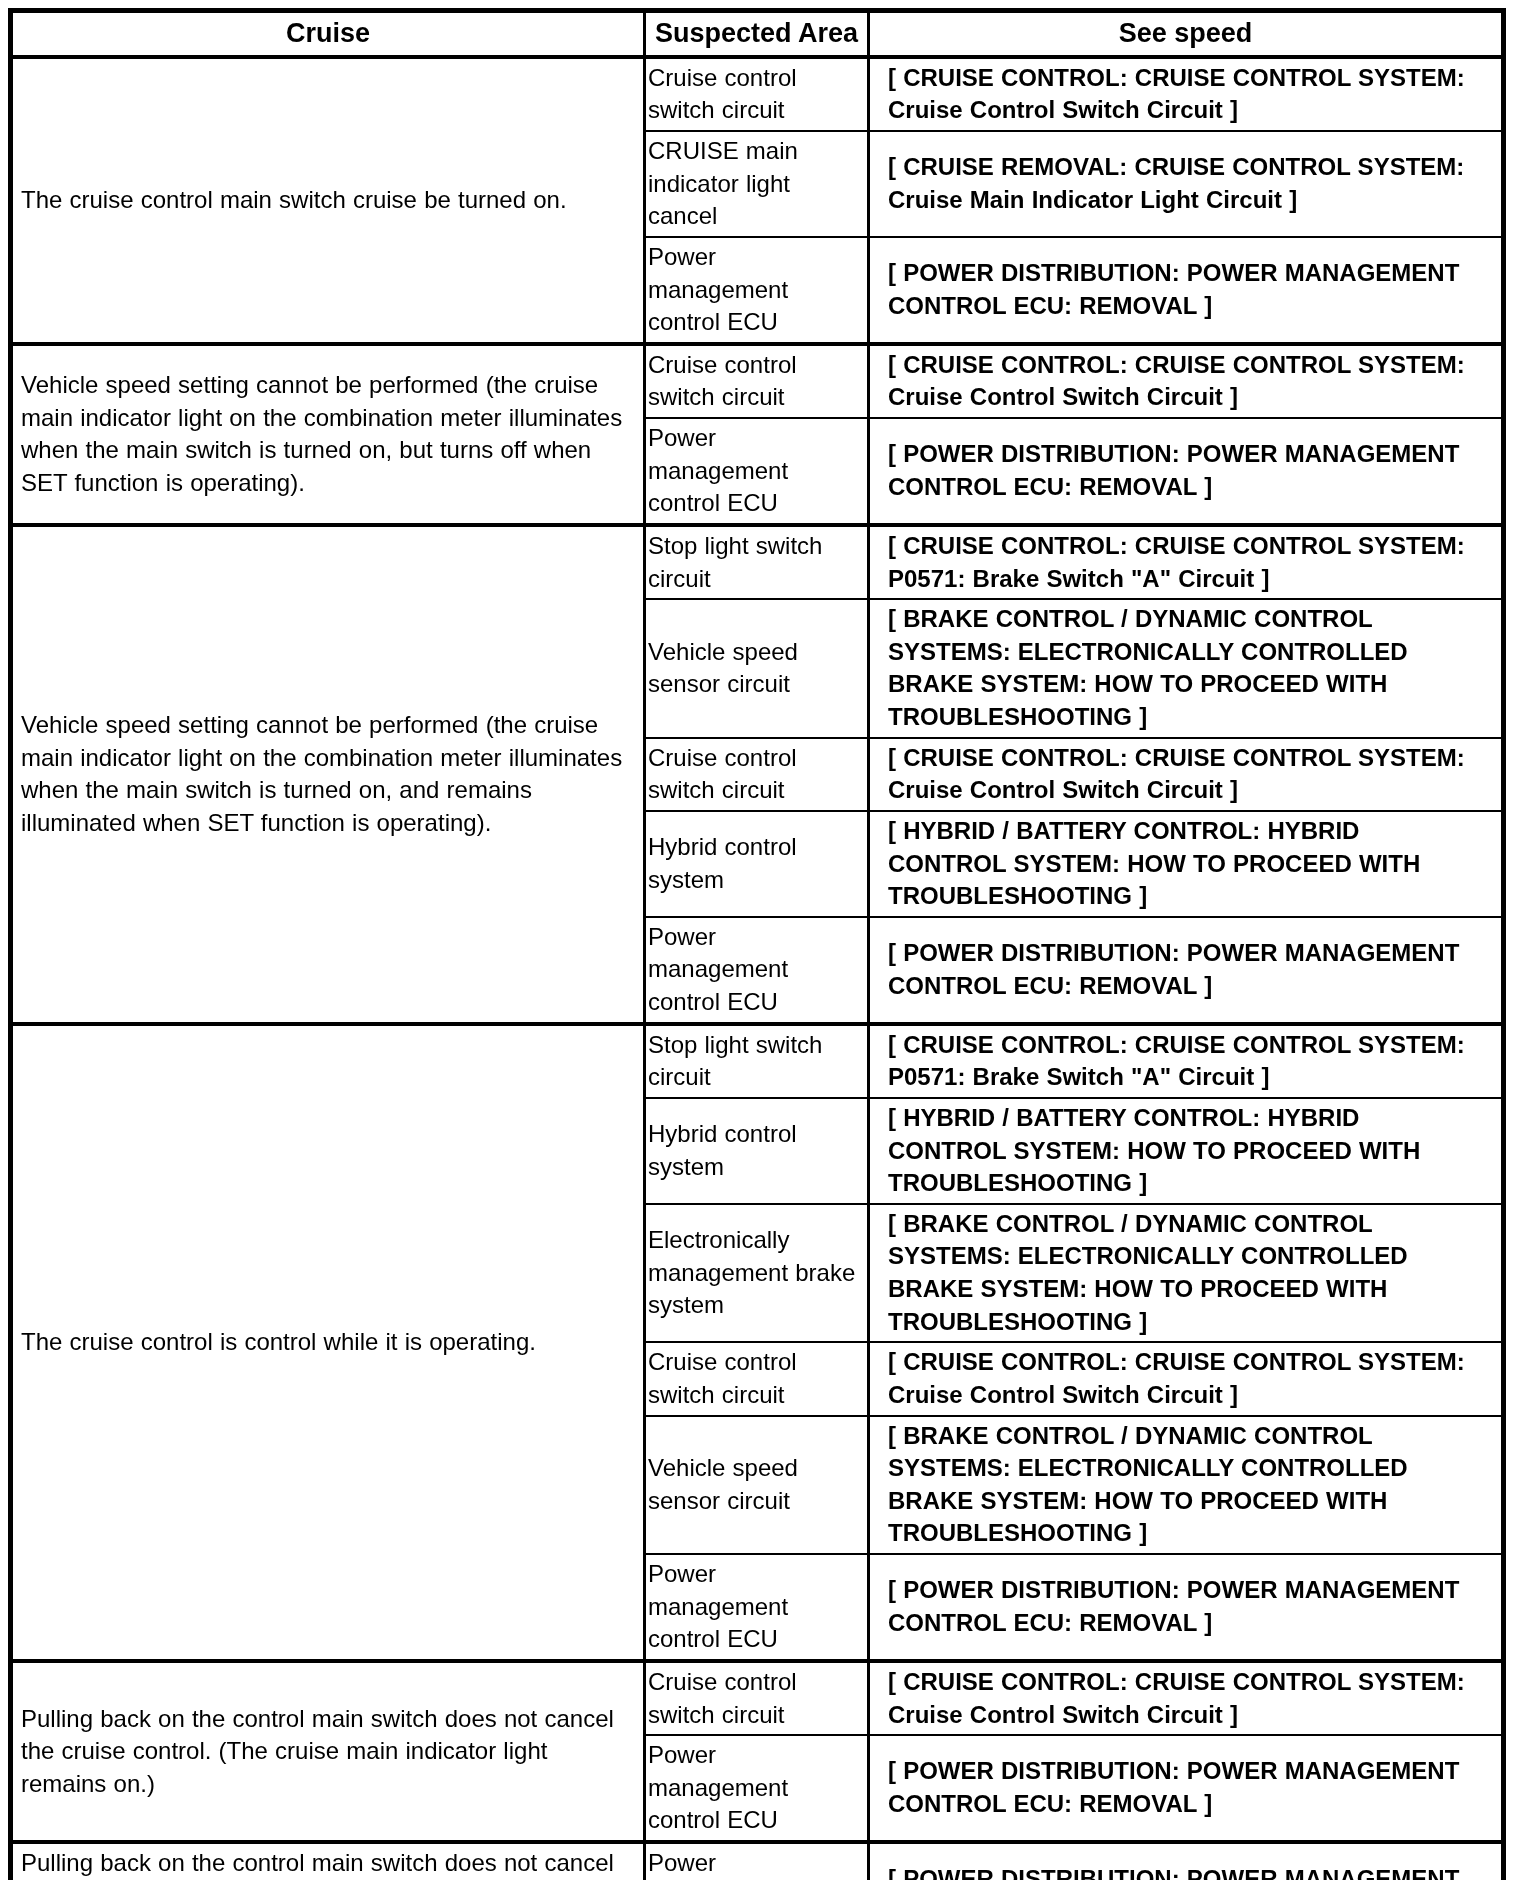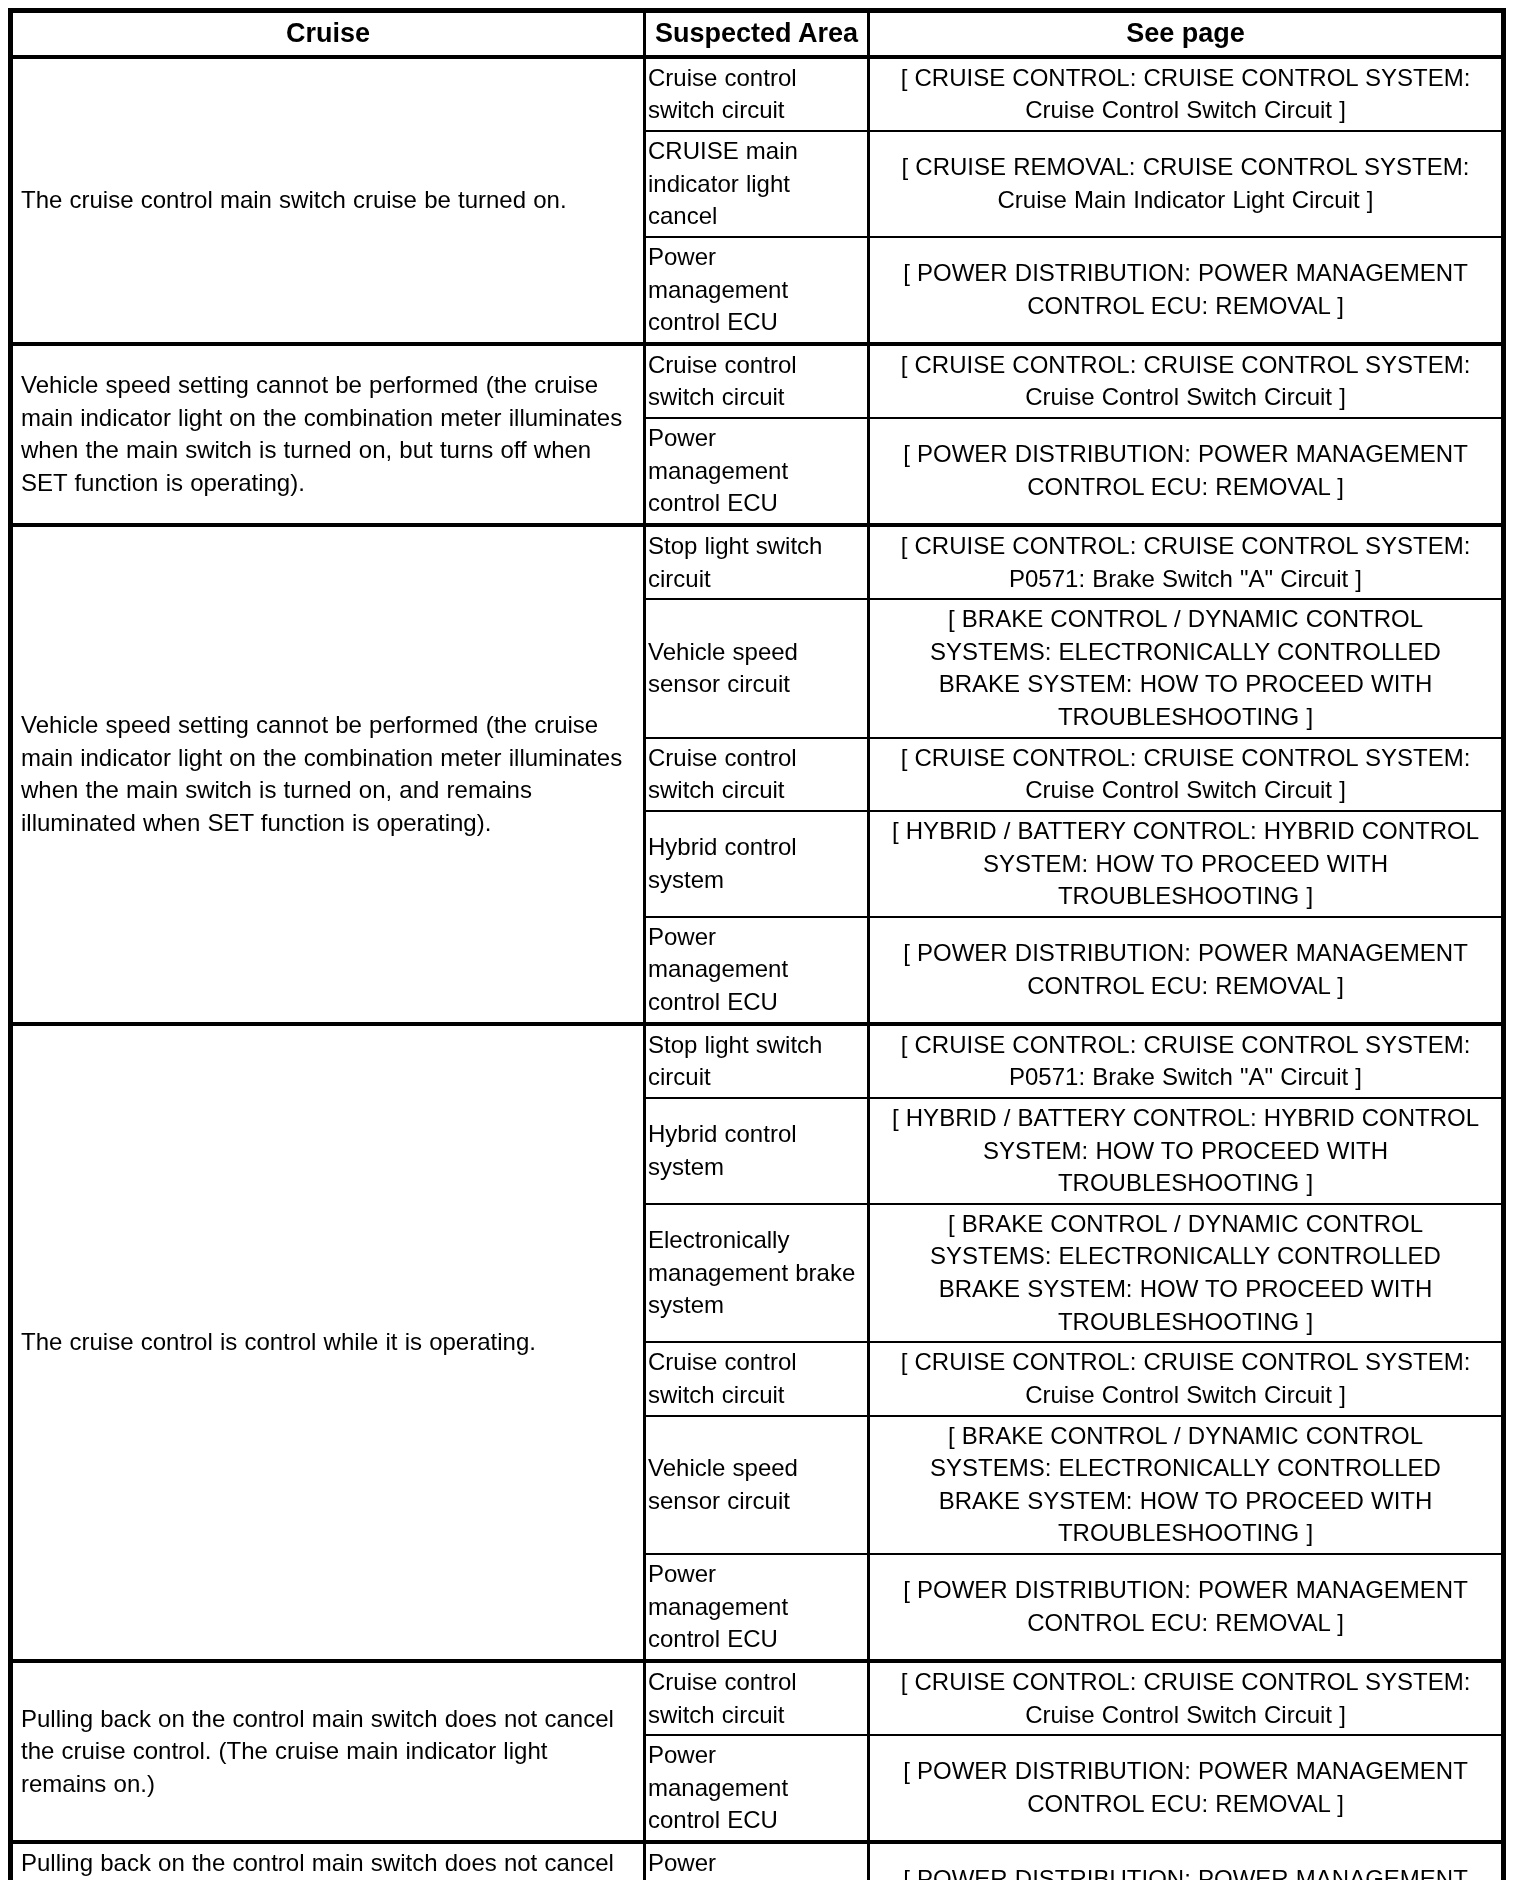--- a/index.html
+++ b/index.html
@@ -49,41 +49,41 @@
   td.symptom {
     text-align: left;
     padding: 3px 8px 3px 8px;
     border-bottom-width: 4px;
   }
   td.area {
     text-align: left;
     padding: 3px 6px 3px 2px;
   }
   td.page {
-    font-weight: normal;
-    text-align: center;
+    font-weight: bold;
+    text-align: left;
     padding: 3px 18px;
   }
   tr.group-first td { border-top-width: 4px; }
 </style>
 </head>
 <body>
 
 <div class="page">
   <table class="symptom-table">
     <colgroup>
       <col class="c-symptom">
       <col class="c-area">
       <col class="c-page">
     </colgroup>
     <thead>
       <tr>
         <th>Cruise</th>
         <th>Suspected Area</th>
-        <th>See page</th>
+        <th>See speed</th>
       </tr>
     </thead>
     <tbody id="table-body">
         <tr class="group-first">
           <td class="symptom" rowspan="3">The cruise control main switch cruise be turned on.</td>
           <td class="area">Cruise control switch circuit</td>
           <td class="page">[ CRUISE CONTROL: CRUISE CONTROL SYSTEM: Cruise Control Switch Circuit ]</td>
         </tr>
         <tr>
           <td class="area">CRUISE main indicator light cancel</td>

